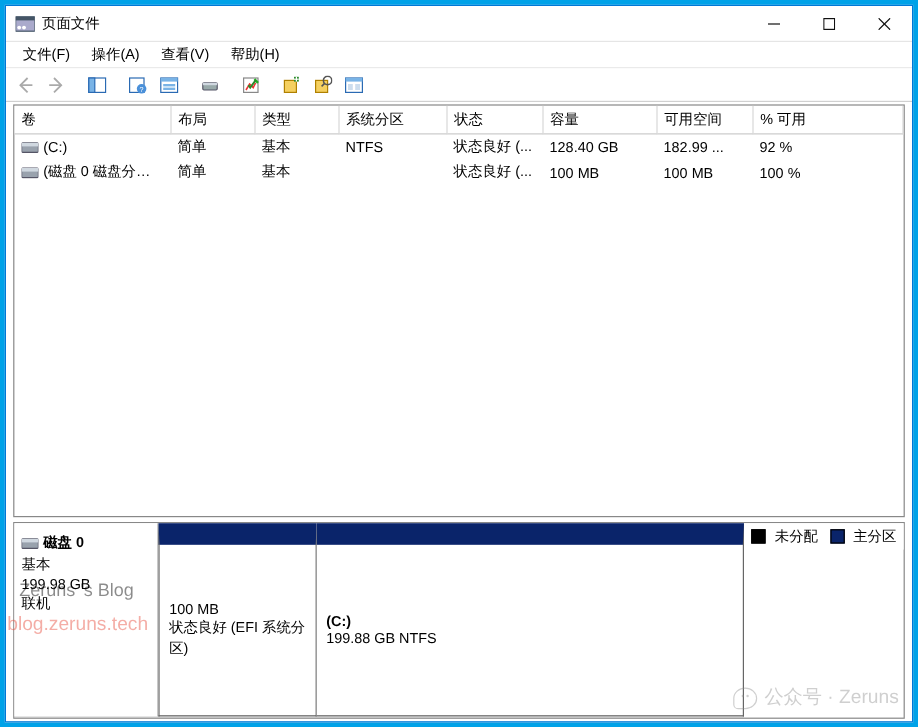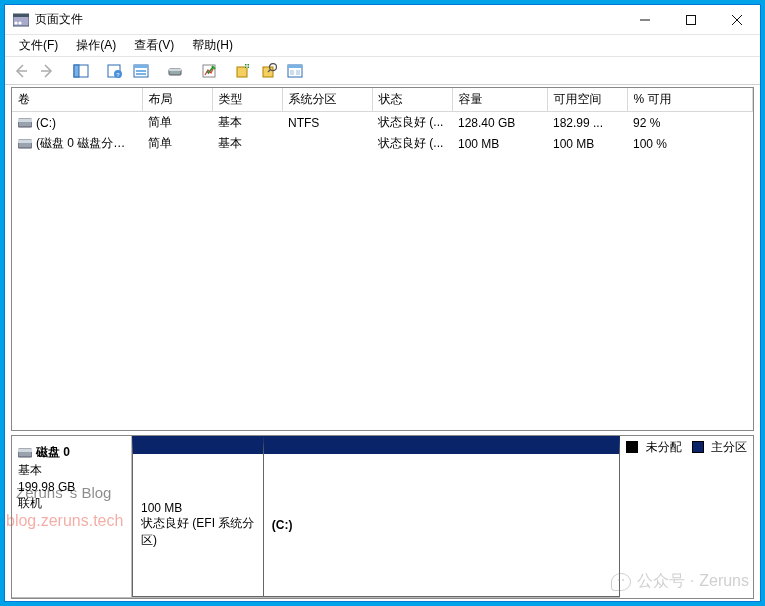--- a/index.html
+++ b/index.html
@@ -400,20 +400,21 @@
           <div>199.98 GB</div>
           <div>联机</div>
         </div>
         <div class="disk-graph" id="disk-graph">
             <div class="seg" style="flex: 0 0 27%;">
               <div>100 MB</div>
               <div>状态良好 (EFI 系统分区)</div>
             </div>
             <div class="seg" style="flex: 0 0 73%;">
               <div class="seg-name">(C:)</div>
+              <div>199.88 GB NTFS</div>
             </div>
           </div>
       </div>
       <div class="legend">
         <span>
           <span class="sw sw-unalloc"></span>
           <span>未分配</span>
         </span>
         <span>
           <span class="sw sw-primary"></span>

